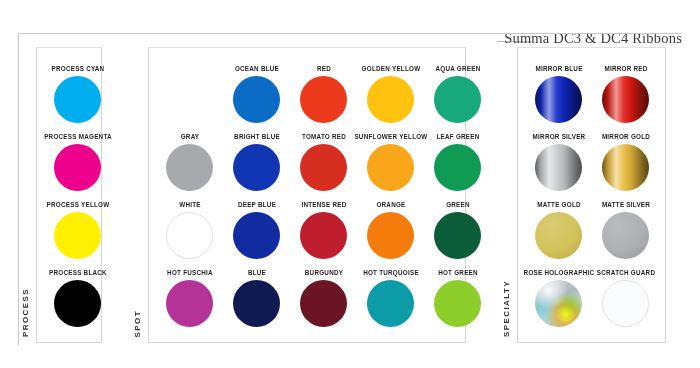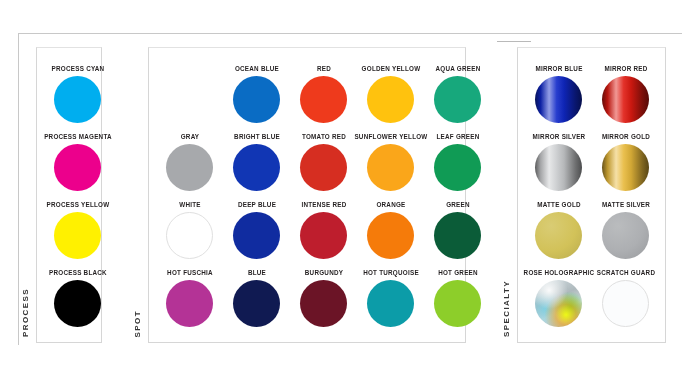--- a/index.html
+++ b/index.html
@@ -129,20 +129,21 @@
   .swatch.outline {
     border: 1px solid #e0e0e0;
     box-sizing: border-box;
   }
 </style>
 </head>
 <body>
 
 <div id="header">
   <div id="header-rule"></div>
+  <div id="header-title">Summa DC3 &amp; DC4 Ribbons</div>
 </div>
 
 <div id="outer-frame"></div>
 
 <div class="section" id="section-process">
   <div class="section-label">PROCESS</div>
   <div class="section-panel"></div>
   <div class="grid" id="grid-process">
       <div class="cell" style="left: 0px; top: 18px;">
         <div class="cell-label">PROCESS CYAN</div>

